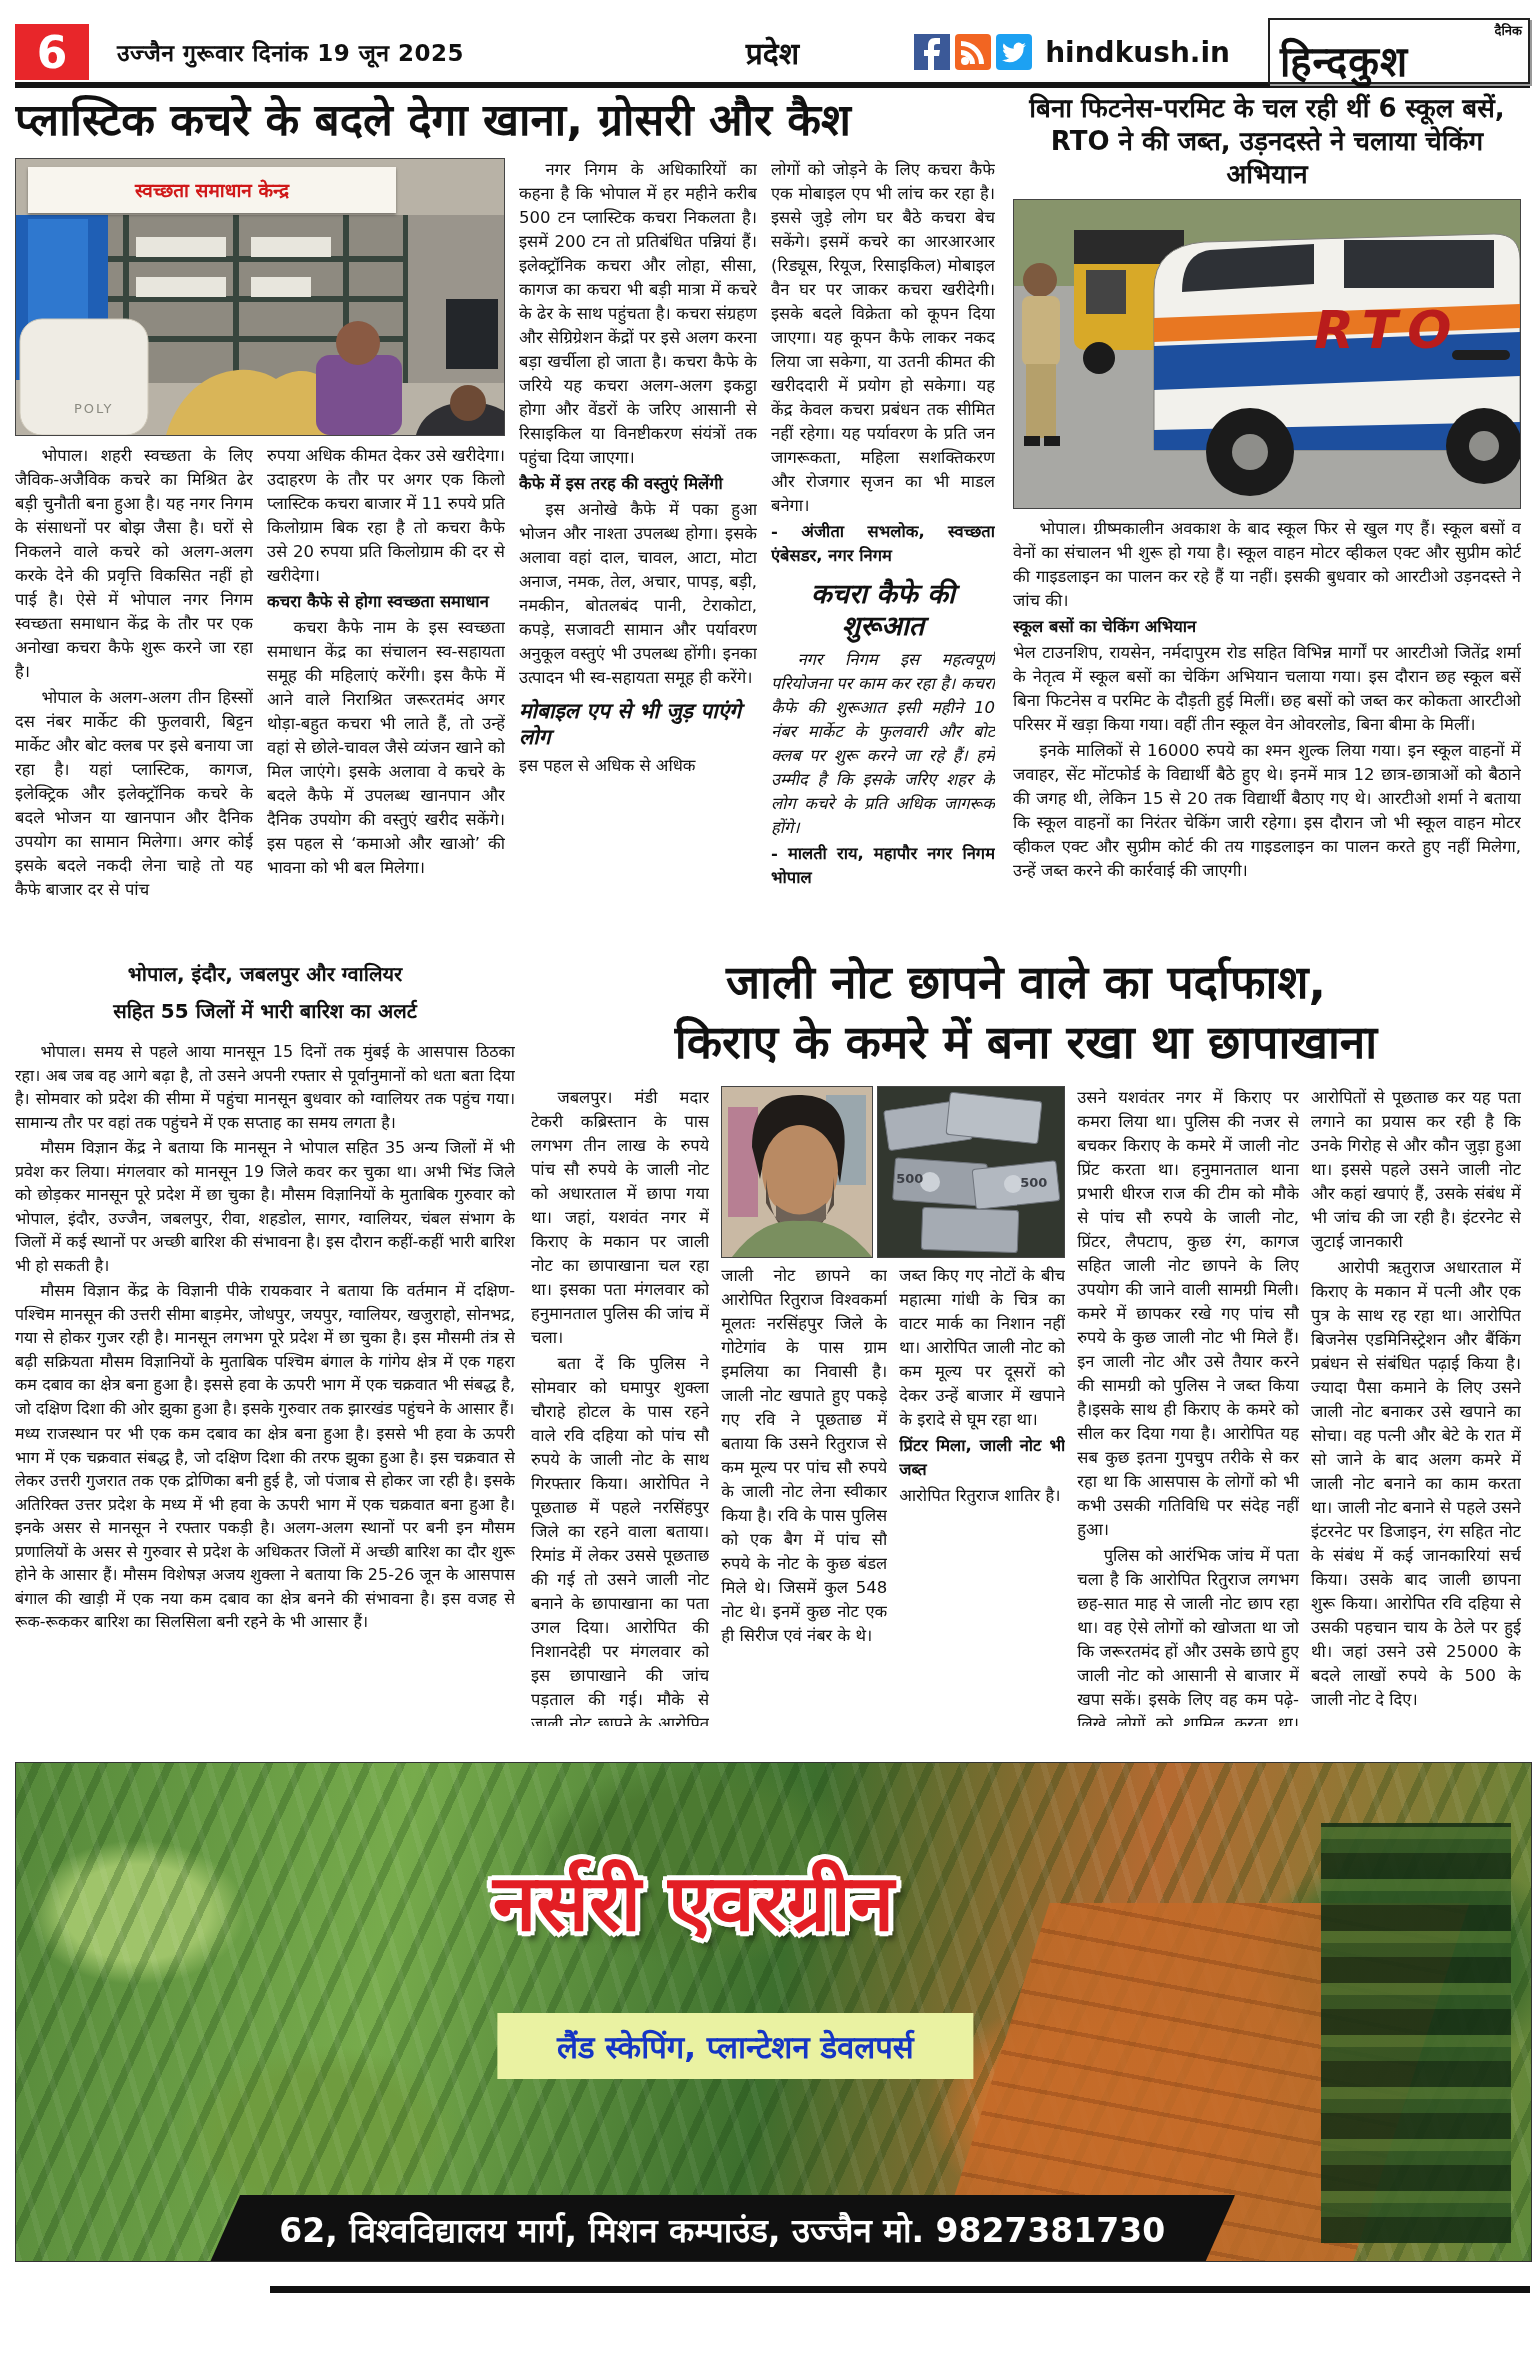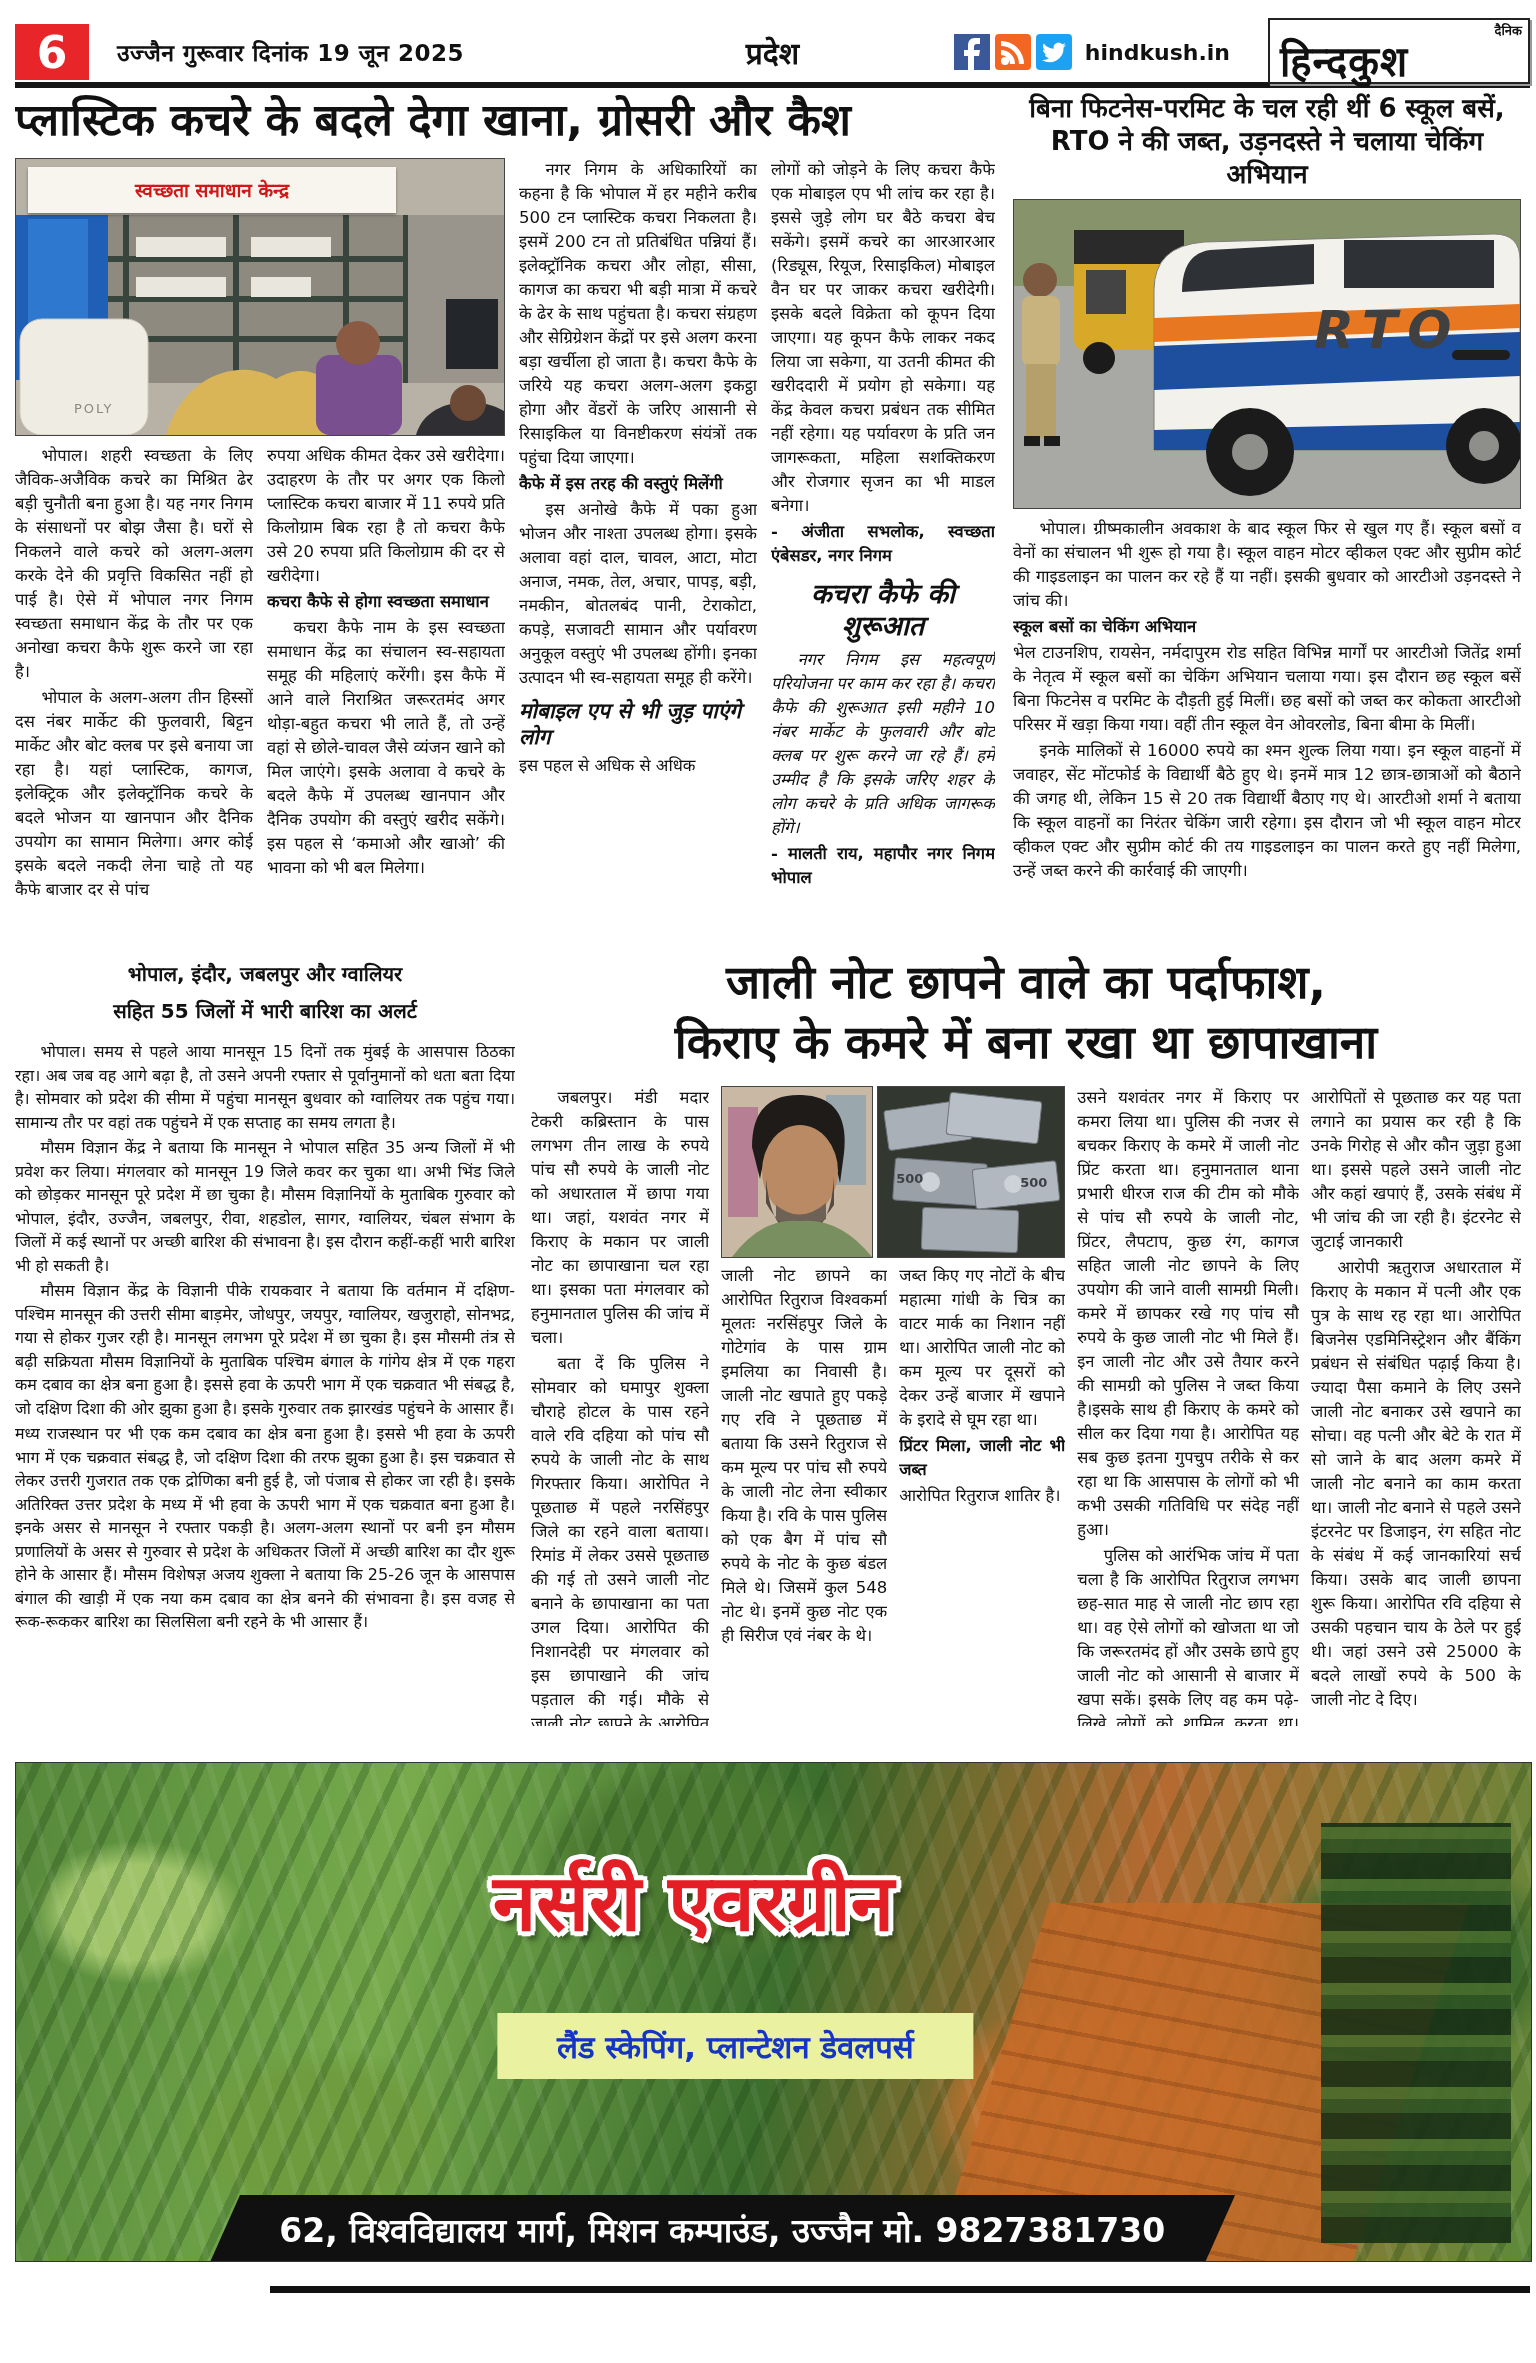--- a/index.html
+++ b/index.html
@@ -6,21 +6,21 @@
   body{width:1536px;height:2363px;font-family:"DejaVu Sans",sans-serif;color:#111;position:relative;overflow:hidden;}
   .page{position:absolute;left:0;top:0;width:1536px;height:2363px;background:#fff;}
 
   
   .masthead-bar{position:absolute;left:15px;top:22px;width:1515px;height:60px;border-bottom:6px solid #161616;display:flex;align-items:center;}
   .pagenum{width:74px;height:56px;background:#e8262a;color:#fff;font-size:44px;font-weight:bold;display:flex;align-items:center;justify-content:center;}
   .dateline{font-size:23px;font-weight:bold;margin-left:28px;letter-spacing:.5px;}
   .section-title{position:absolute;left:50%;transform:translateX(-50%);font-size:30px;font-weight:bold;}
   .social{position:absolute;right:300px;display:flex;align-items:center;gap:5px;}
   .social .icon{width:36px;height:36px;display:inline-block;}
-  .site{font-size:22px;font-weight:bold;margin-left:8px;}
+  .site{font-size:28px;font-weight:bold;margin-left:8px;}
   .logo-box{position:absolute;right:0;top:-4px;width:258px;height:62px;border:2px solid #222;background:#fff;box-shadow:2px 2px 0 #999;}
   .logo-tag{position:absolute;right:6px;top:1px;font-size:13px;font-weight:bold;}
   .logo-text{position:absolute;left:10px;top:12px;font-size:40px;font-weight:bold;letter-spacing:1px;transform:scaleY(1.05);}
 
   
   .para{margin:0 0 2px 0;font-size:16.5px;line-height:24px;text-align:justify;text-indent:1.6em;}
   .para.flush{text-indent:0;}
   .para.subhead{font-weight:bold;text-indent:0;}
   .para.byline{font-weight:bold;text-indent:0;}
   .para.italic{font-style:italic;text-indent:1.6em;}
@@ -39,21 +39,21 @@
   .tank-label{position:absolute;left:58px;top:242px;font-size:13px;color:#8a8a80;letter-spacing:2px;}
   .two-col{display:flex;gap:14px;margin-top:8px;height:488px;overflow:hidden;}
   .two-col .col{flex:1;overflow:hidden;}
   .ncol{overflow:hidden;}
   .w3{width:238px;}
   .w4{width:224px;}
 
   .rto{width:508px;}
   .rto-head{margin:0 0 8px 0;font-size:26px;line-height:33px;font-weight:bold;text-align:center;}
   .rto-photo{width:506px;height:308px;margin-bottom:8px;}
-  .rto-label{position:absolute;left:300px;top:100px;font-size:52px;font-weight:bold;color:#404040;letter-spacing:10px;font-style:italic;}
+  .rto-label{position:absolute;left:300px;top:100px;font-size:52px;font-weight:bold;color:#b91c1c;letter-spacing:10px;font-style:italic;}
   .rto-body{overflow:hidden;height:450px;}
 
   
   .sec2{position:absolute;left:15px;top:952px;width:1506px;height:800px;display:flex;gap:16px;overflow:hidden;}
   .rain{width:500px;}
   .rain-head{margin:4px 0 10px 0;font-size:20px;line-height:37px;font-weight:bold;text-align:center;}
   .rain-body{overflow:hidden;height:706px;}
   .rain-body .para{font-size:16px;line-height:23.5px;}
 
   .fake{width:990px;}

